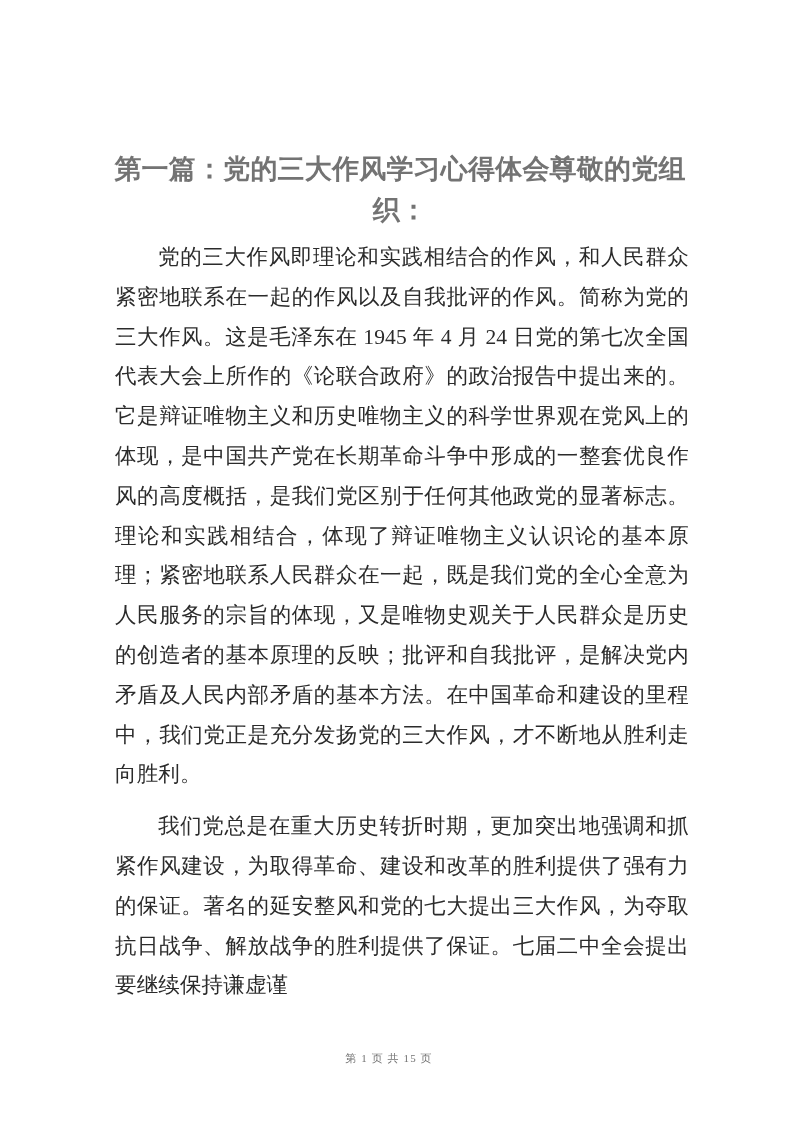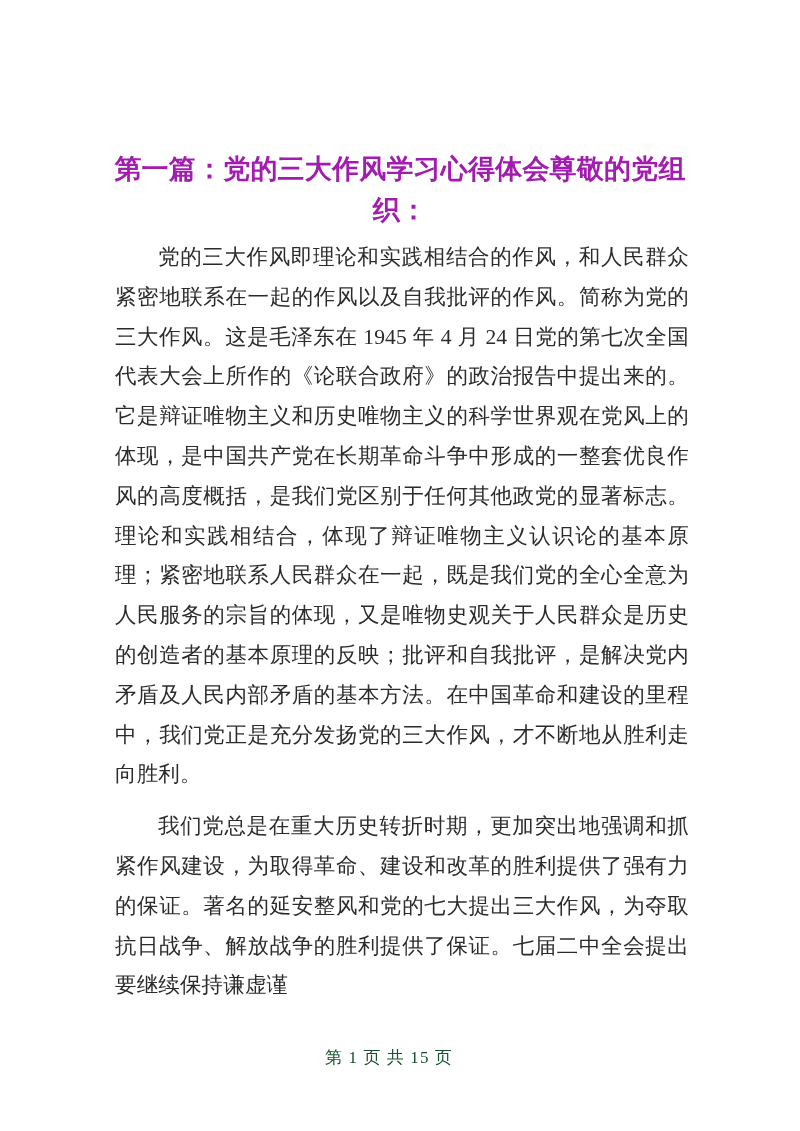--- a/index.html
+++ b/index.html
@@ -26,21 +26,21 @@
   
   .doc-title {
     position: absolute;
     left: 100px;
     top: 131px;
     width: 600px;
     text-align: center;
     font-size: 27px;
     font-weight: bold;
     line-height: 41px;
-    color: #a21caf;
+    color: #737373;
     letter-spacing: 0.2px;
     font-family: "Liberation Serif", "DejaVu Serif", serif;
   }
 
   
   .body-block {
     position: absolute;
     left: 103px;
     top: 226px;
     width: 598px;
@@ -68,23 +68,23 @@
     text-justify: inter-character;
   }
 
   
   .page-footer {
     position: absolute;
     left: 0;
     top: 1047px;
     width: 778px;
     text-align: center;
-    font-size: 17px;
+    font-size: 11px;
     line-height: 22px;
-    color: #14532d;
+    color: #737373;
     letter-spacing: 1.1px;
     font-family: "Liberation Serif", "DejaVu Serif", serif;
   }
 </style>
 </head>
 <body>
 
 <div class="page">
 
   <h1 class="doc-title">第一篇：党的三大作风学习心得体会尊敬的党组织：</h1>

